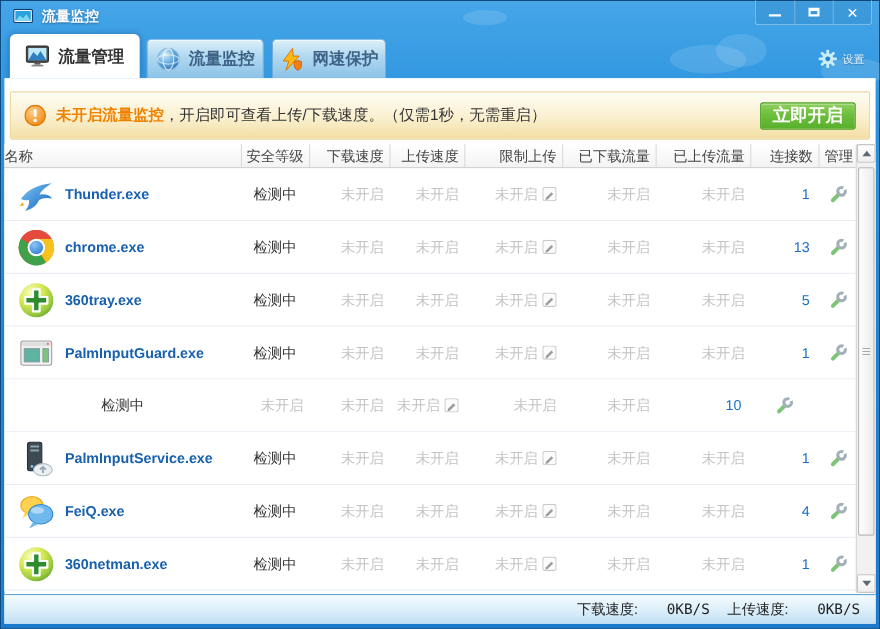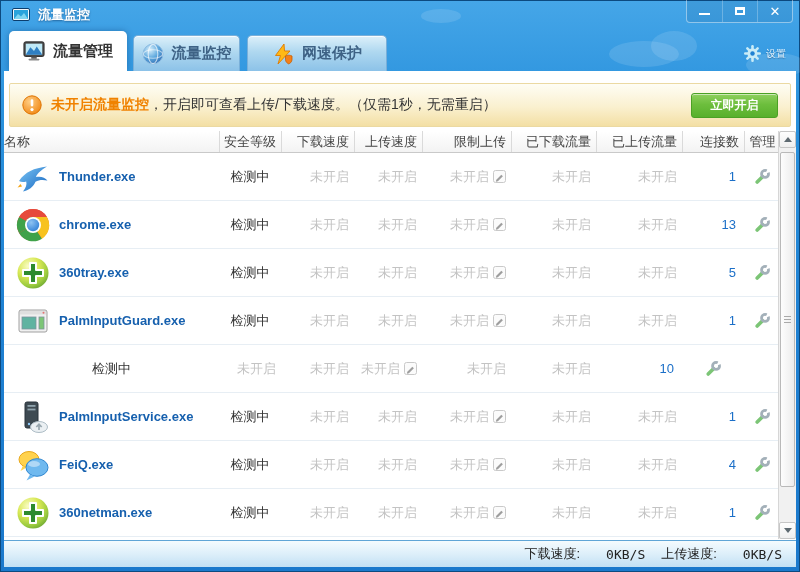--- a/index.html
+++ b/index.html
@@ -28,39 +28,39 @@
   .tabbar { position:absolute; top:28px; left:0; right:0; height:42px; }
   .tab { position:absolute; bottom:0; display:flex; align-items:center; justify-content:center; gap:8px;
     border-radius:5px 5px 0 0; cursor:default; }
   .tab-label { font-size:15px; font-weight:bold; }
   .tab.active { left:8px; width:118px; height:40px; background:#fff; color:#333;
     box-shadow:0 0 6px rgba(0,40,90,.35); }
   .tab.inactive { height:36px; color:#3E6285;
     background:linear-gradient(180deg,#DDF0FA 0%,#AFD8F0 45%,#8CC2e8 100%);
     border:1px solid #79AFD9; border-bottom:none; box-shadow:inset 0 1px 0 rgba(255,255,255,.8); }
   .tab.t2 { left:132px; width:107px; }
-  .tab.t3 { left:246px; width:140px; }
+  .tab.t3 { left:246px; width:104px; }
   .tab-icon { width:22px; height:22px; flex:0 0 auto; }
   .settings { position:absolute; right:13px; bottom:9px; display:flex; align-items:center; gap:5px;
     color:#EAF7FF; font-size:10px; cursor:default; text-shadow:0 1px 1px rgba(0,30,70,.4); }
   .settings svg { width:17px; height:17px; }
 
   
   .content { position:absolute; left:3px; right:3px; top:70px; bottom:4px; background:#fff; }
 
   
   .notice { position:absolute; left:5px; right:5px; top:12px; height:44px;
     background:linear-gradient(180deg,#FEFDF4 0%,#FAF0CF 55%,#F3DFA4 100%);
     border:1px solid #EBD9A2; border-radius:2px; display:flex; align-items:center; }
   .notice-icon { width:20px; height:20px; margin:0 9px 0 12px; flex:0 0 auto; }
   .notice-text { font-size:14px; color:#333; }
   .notice-text b { color:#F08200; }
   .notice-btn { position:absolute; right:12px; top:9px; width:87px; height:25px;
     background:linear-gradient(180deg,#8FD05E 0%,#6DBE3D 45%,#58B02C 100%);
-    border:1px solid #4BA125; border-radius:3px; color:#fff; font-size:12px; font-weight:bold;
+    border:1px solid #4BA125; border-radius:3px; color:#fff; font-size:16px; font-weight:bold;
     box-shadow:inset 0 1px 0 rgba(255,255,255,.55); font-family:inherit; }
 
   
   .grid-cols { display:grid; grid-template-columns:215px 62px 73px 68px 89px 85px 86px 62px 36px; }
   .thead { position:absolute; left:0; top:60px; width:776px; height:22px;
     background:linear-gradient(180deg,#FFFFFF,#F3F3F3); border-bottom:1px solid #C9C9C9; }
   .th { font-size:13px; color:#444; display:flex; align-items:center; justify-content:flex-end;
     padding-right:5px; }
   .th + .th { border-left:1px solid #DADADA; }
   .th.c-name { justify-content:flex-start; }

